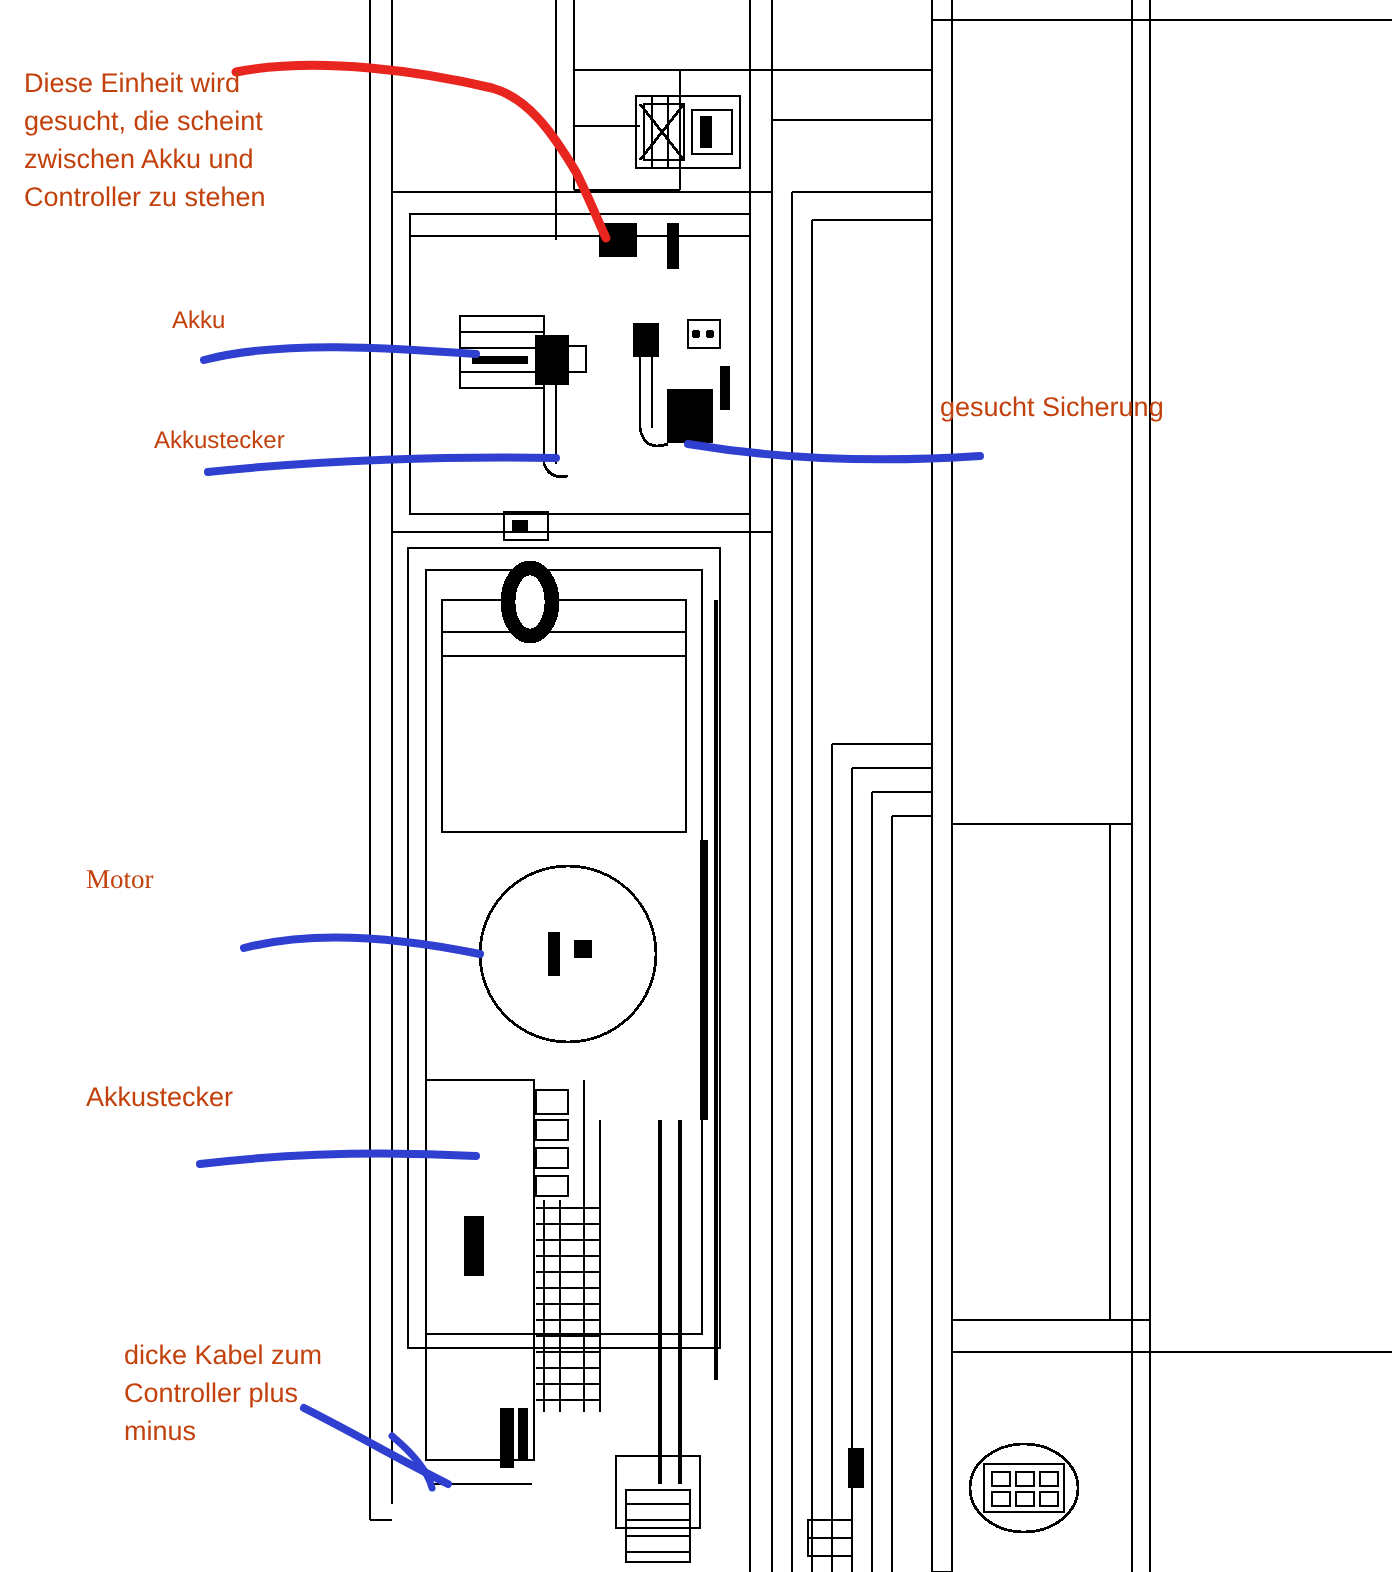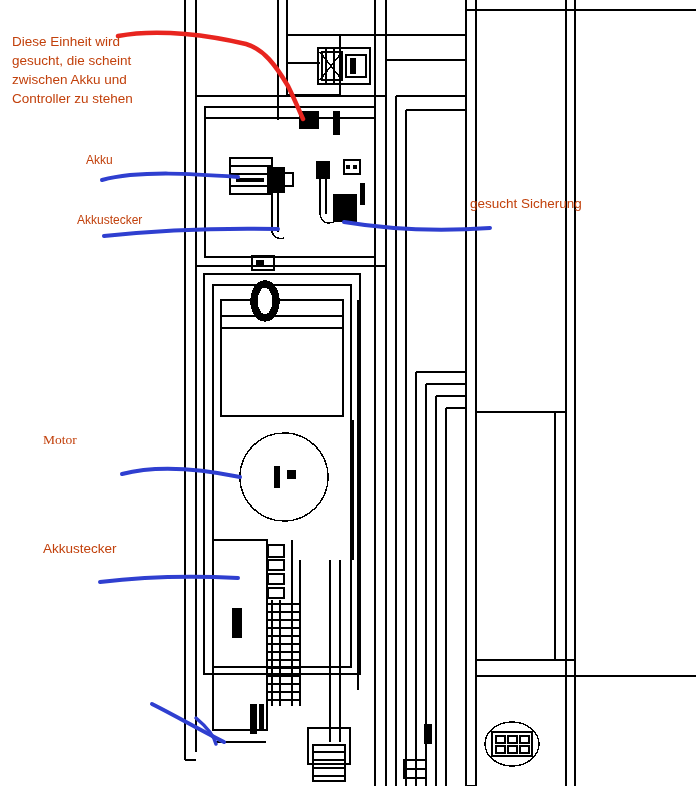--- a/index.html
+++ b/index.html
@@ -230,14 +230,17 @@
   <div class="label small" style="left:86px; top:152px;">Akku</div>
 
   <div class="label small" style="left:77px; top:212px;">Akkustecker</div>
 
   <div class="label" style="left:470px; top:194px;">gesucht Sicherung</div>
 
   <div class="label" style="left:43px; top:430px;font-family:Liberation Serif, serif;">Motor</div>
 
   <div class="label" style="left:43px; top:539px;">Akkustecker</div>
 
+  <div class="label" style="left:62px; top:668px;">dicke Kabel zum
+Controller plus
+minus</div>
 
 </div>
 
 </body></html>

